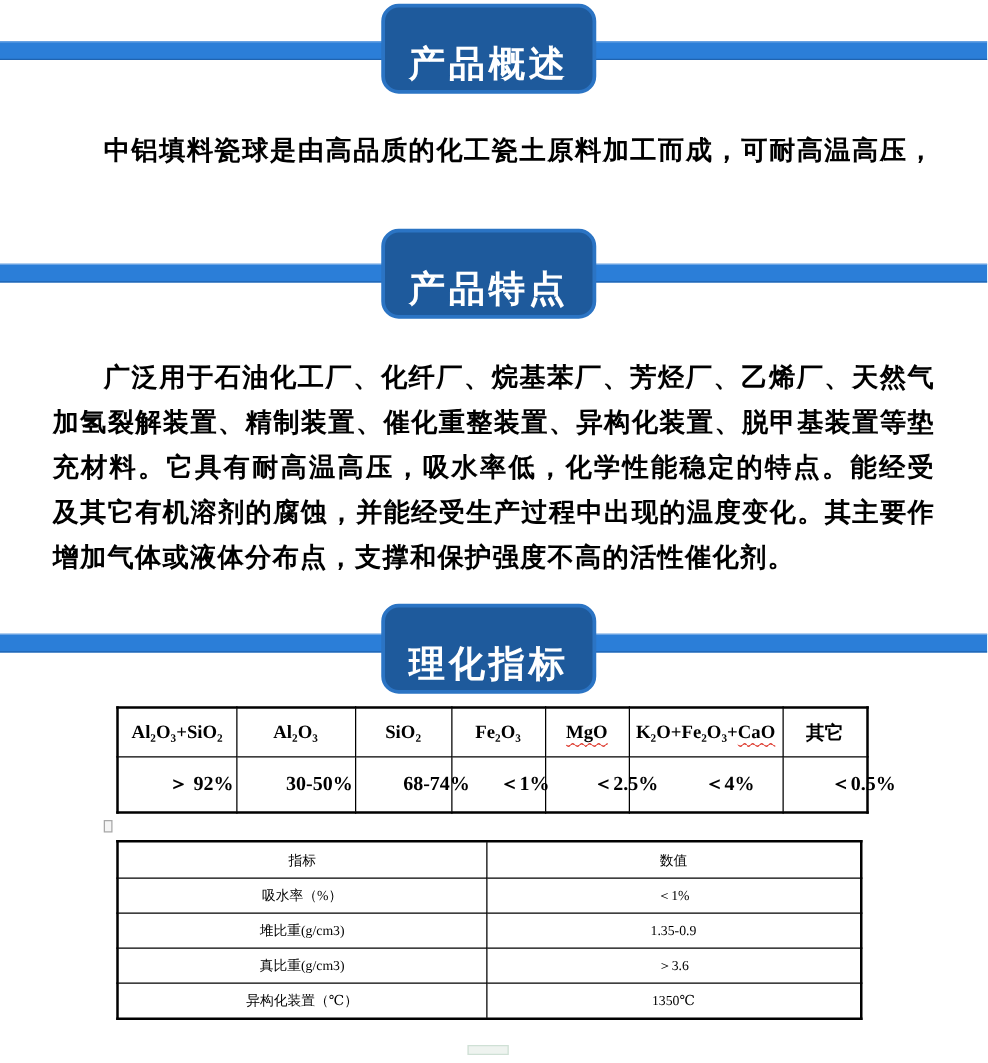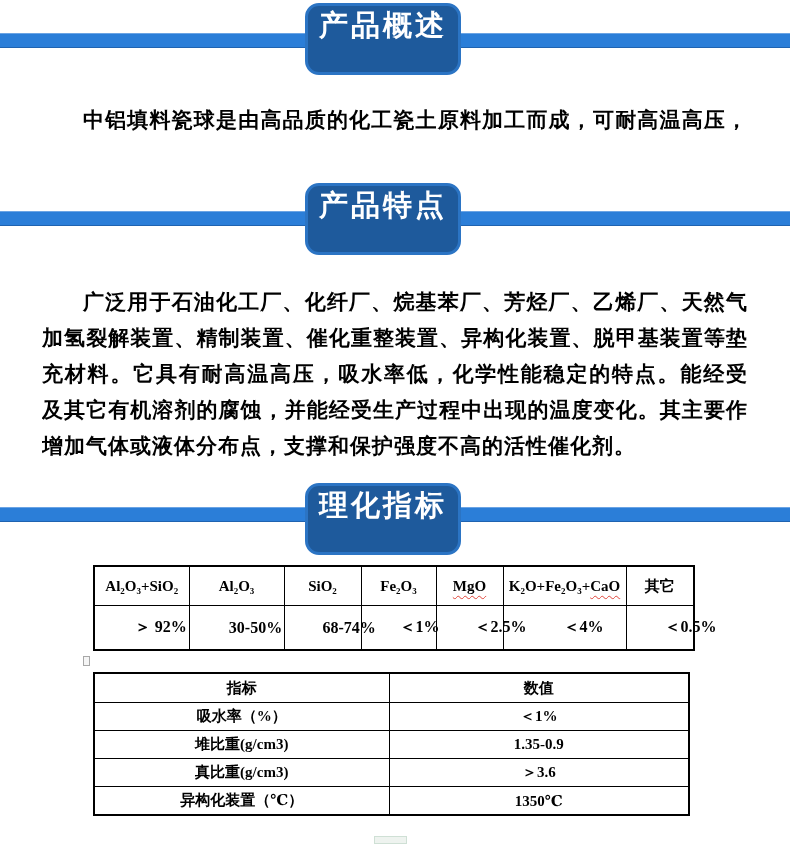--- a/index.html
+++ b/index.html
@@ -6,23 +6,23 @@
   .page{
     position:relative;width:790px;height:850px;background:#ffffff;overflow:hidden;
     font-family:"Liberation Serif","DejaVu Serif",serif;color:#000;
   }
   
   .stripe{
     position:absolute;left:0;width:790px;height:15px;background:#2b7ed8;
     border-top:1px solid #6ba4e4;border-bottom:1px solid #1f63b0;box-sizing:border-box;
   }
   .banner-box{
-    position:absolute;left:305px;width:156px;height:72px;background:#1e5a9c;
+    position:absolute;left:305px;width:172px;height:72px;background:#1e5a9c;
     border:3px solid #2b74c4;border-radius:14px;box-sizing:border-box;
-    display:flex;align-items:flex-start;justify-content:center;
+    display:flex;align-items:flex-end;justify-content:center;
   }
   .banner-title{
     font-family:"Liberation Sans","DejaVu Sans",sans-serif;
     font-weight:bold;font-size:29px;color:#ffffff;letter-spacing:3px;white-space:nowrap;
   }
   .stripe1{top:33px}.box1{top:3px}
   .stripe2{top:211px}.box2{top:183px}
   .stripe3{top:507px}.box3{top:483px}
   
   .para{
@@ -45,21 +45,21 @@
   .comp-table tr.vrow td{height:43px;font-size:16px;padding-left:38px;}
   .cc0{width:95px}.cc1{width:95px}.cc2{width:77px}.cc3{width:75px}
   .cc4{width:67px}.cc5{width:123px}.cc6{width:68px}
   .wavy{
     text-decoration:underline;text-decoration-style:wavy;
     text-decoration-color:#e0453a;text-decoration-thickness:1px;text-underline-offset:4px;
   }
   .spec-table{position:absolute;left:93px;top:672px;width:595px;border:2px solid #000;}
   .spec-table td{
     border:1.5px solid #000;text-align:center;vertical-align:middle;padding:0;
-    font-size:15px;font-weight:bold;white-space:nowrap;
+    font-size:11px;font-weight:normal;white-space:nowrap;
   }
   .spec-table tr td{height:27px;}
   .spec-table tr.shead td{height:28px;}
   .sc0{width:295px}.sc1{width:300px}
   
   .handle-top{
     position:absolute;left:83px;top:656px;width:7px;height:10px;
     border:1px solid #a8a8a8;background:#f5f5f5;box-sizing:border-box;
   }
   .handle-bottom{

